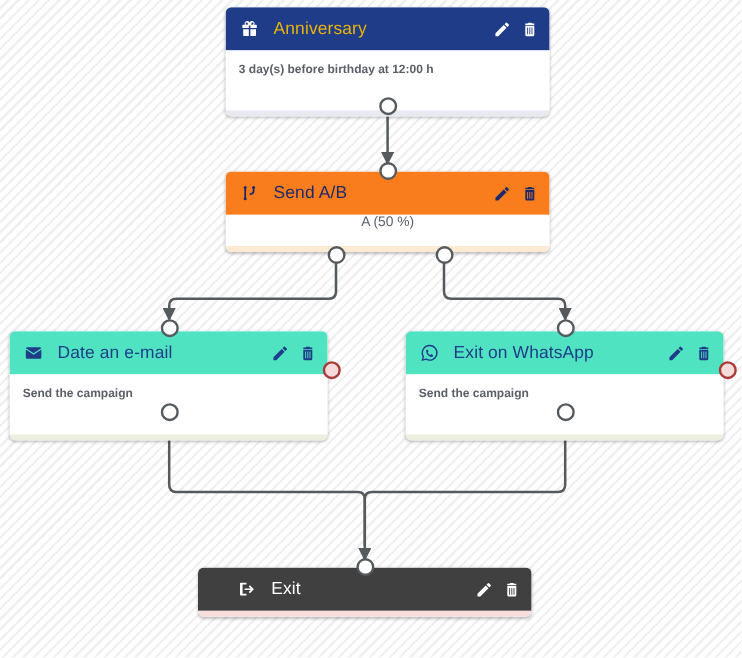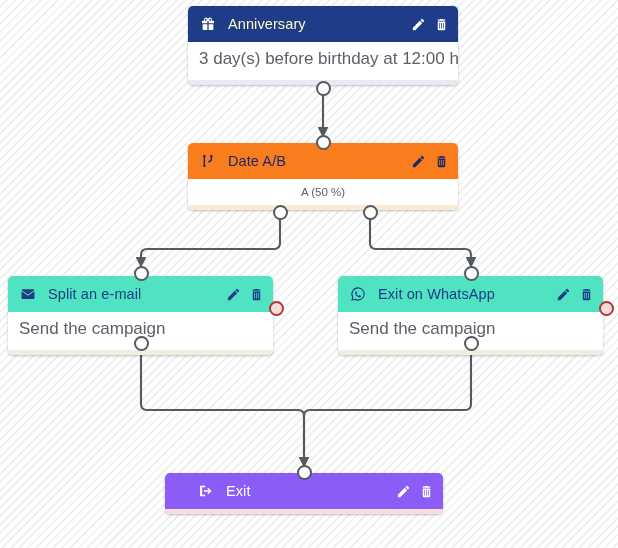--- a/index.html
+++ b/index.html
@@ -82,49 +82,51 @@
   .act {
     display: flex;
     align-items: center;
     justify-content: center;
     width: 16px;
     height: 16px;
     cursor: pointer;
   }
   .node-body {
     background: #ffffff;
-    padding: 9px 11px 14px 11px;
-    font-size: 17px;
+    padding: 9px 11px 26px 11px;
+    font-size: 10px;
     line-height: 15px;
     color: #5b6068;
+    font-weight: bold;
   }
   .node-body .line { white-space: nowrap; }
   .node-foot {
     height: 5px;
     width: 100%;
   }
 
   
-  .hdr-anniversary { background: #1f3c88; color: #fef9c3; justify-content: center; }
+  .hdr-anniversary { background: #1f3c88; color: #eab308; justify-content: center; }
   .hdr-split       { background: #f97d1c; color: #1b2a6b; }
   .hdr-send        { background: #4fe3c1; color: #1f3c88; }
-  .hdr-exit        { background: #8b5cf6; color: #ffffff; padding-left: 32px; }
+  .hdr-exit        { background: #404040; color: #ffffff; padding-left: 32px; }
 
   
   .foot-anniversary { background: #e9e9f1; }
   .foot-split       { background: #fdead4; }
   .foot-send        { background: #edf0e1; }
   .foot-exit        { background: #f9dcdc; }
 
   
   .branch-row {
     display: flex;
     background: #ffffff;
     height: 26px;
     align-items: center;
+    flex-direction: column;
   }
   .branch-label {
     flex: 1 1 0;
     text-align: center;
     font-size: 11.5px;
     color: #5b6068;
     white-space: nowrap;
   }
 
   
@@ -209,21 +211,21 @@
     <div class="node-header hdr-split">
       <span class="hdr-icon">
         <svg width="16" height="16" viewBox="0 0 24 24" fill="none" stroke="#1b2a6b" stroke-width="2.2" stroke-linecap="round">
           <circle cx="6.5" cy="5" r="1.9" fill="#1b2a6b" stroke="none"></circle>
           <circle cx="17" cy="5" r="1.9" fill="#1b2a6b" stroke="none"></circle>
           <circle cx="6.5" cy="19" r="1.9" fill="#1b2a6b" stroke="none"></circle>
           <path d="M6.5 7v10"></path>
           <path d="M17 7v2.5c0 2.2-1.9 3.2-4 3.6"></path>
         </svg>
       </span>
-      <span class="node-title">Date A/B</span>
+      <span class="node-title">Send A/B</span>
       <span class="node-actions">
         <span class="act">
           <svg width="15" height="15" viewBox="0 0 24 24" fill="#1b2a6b">
             <path d="M3 17.25V21h3.75L17.8 9.94l-3.75-3.75L3 17.25zM20.7 7.04a1 1 0 0 0 0-1.41l-2.34-2.34a1 1 0 0 0-1.41 0l-1.83 1.83 3.75 3.75 1.83-1.83z"></path>
           </svg>
         </span>
         <span class="act">
           <svg width="15" height="15" viewBox="0 0 24 24" fill="#1b2a6b">
             <path d="M6 19a2 2 0 0 0 2 2h8a2 2 0 0 0 2-2V7H6v12zM8.5 9.5h1.2v9H8.5v-9zm2.9 0h1.2v9h-1.2v-9zm2.9 0h1.2v9h-1.2v-9zM18 4h-3l-.9-1h-4.2L9 4H6v2h12V4z"></path>
           </svg>
@@ -240,21 +242,21 @@
   <div class="port" style="left:363px; top:205px;"></div>
 
   <div class="node" style="left:8px; top:276px; width:265px;">
     <div class="node-header hdr-send">
       <span class="hdr-icon">
         <svg width="16" height="16" viewBox="0 0 24 24" fill="#1f3c88">
           <path d="M2.5 6.2A1.7 1.7 0 0 1 4.2 5h15.6a1.7 1.7 0 0 1 1.7 1.2L12 12.6 2.5 6.2z"></path>
           <path d="M2.3 8v10a1.5 1.5 0 0 0 1.5 1.5h16.4A1.5 1.5 0 0 0 21.7 18V8l-9.7 6.5L2.3 8z"></path>
         </svg>
       </span>
-      <span class="node-title">Split an e-mail</span>
+      <span class="node-title">Date an e-mail</span>
       <span class="node-actions">
         <span class="act">
           <svg width="15" height="15" viewBox="0 0 24 24" fill="#1f3c88">
             <path d="M3 17.25V21h3.75L17.8 9.94l-3.75-3.75L3 17.25zM20.7 7.04a1 1 0 0 0 0-1.41l-2.34-2.34a1 1 0 0 0-1.41 0l-1.83 1.83 3.75 3.75 1.83-1.83z"></path>
           </svg>
         </span>
         <span class="act">
           <svg width="15" height="15" viewBox="0 0 24 24" fill="#1f3c88">
             <path d="M6 19a2 2 0 0 0 2 2h8a2 2 0 0 0 2-2V7H6v12zM8.5 9.5h1.2v9H8.5v-9zm2.9 0h1.2v9h-1.2v-9zm2.9 0h1.2v9h-1.2v-9zM18 4h-3l-.9-1h-4.2L9 4H6v2h12V4z"></path>
           </svg>

